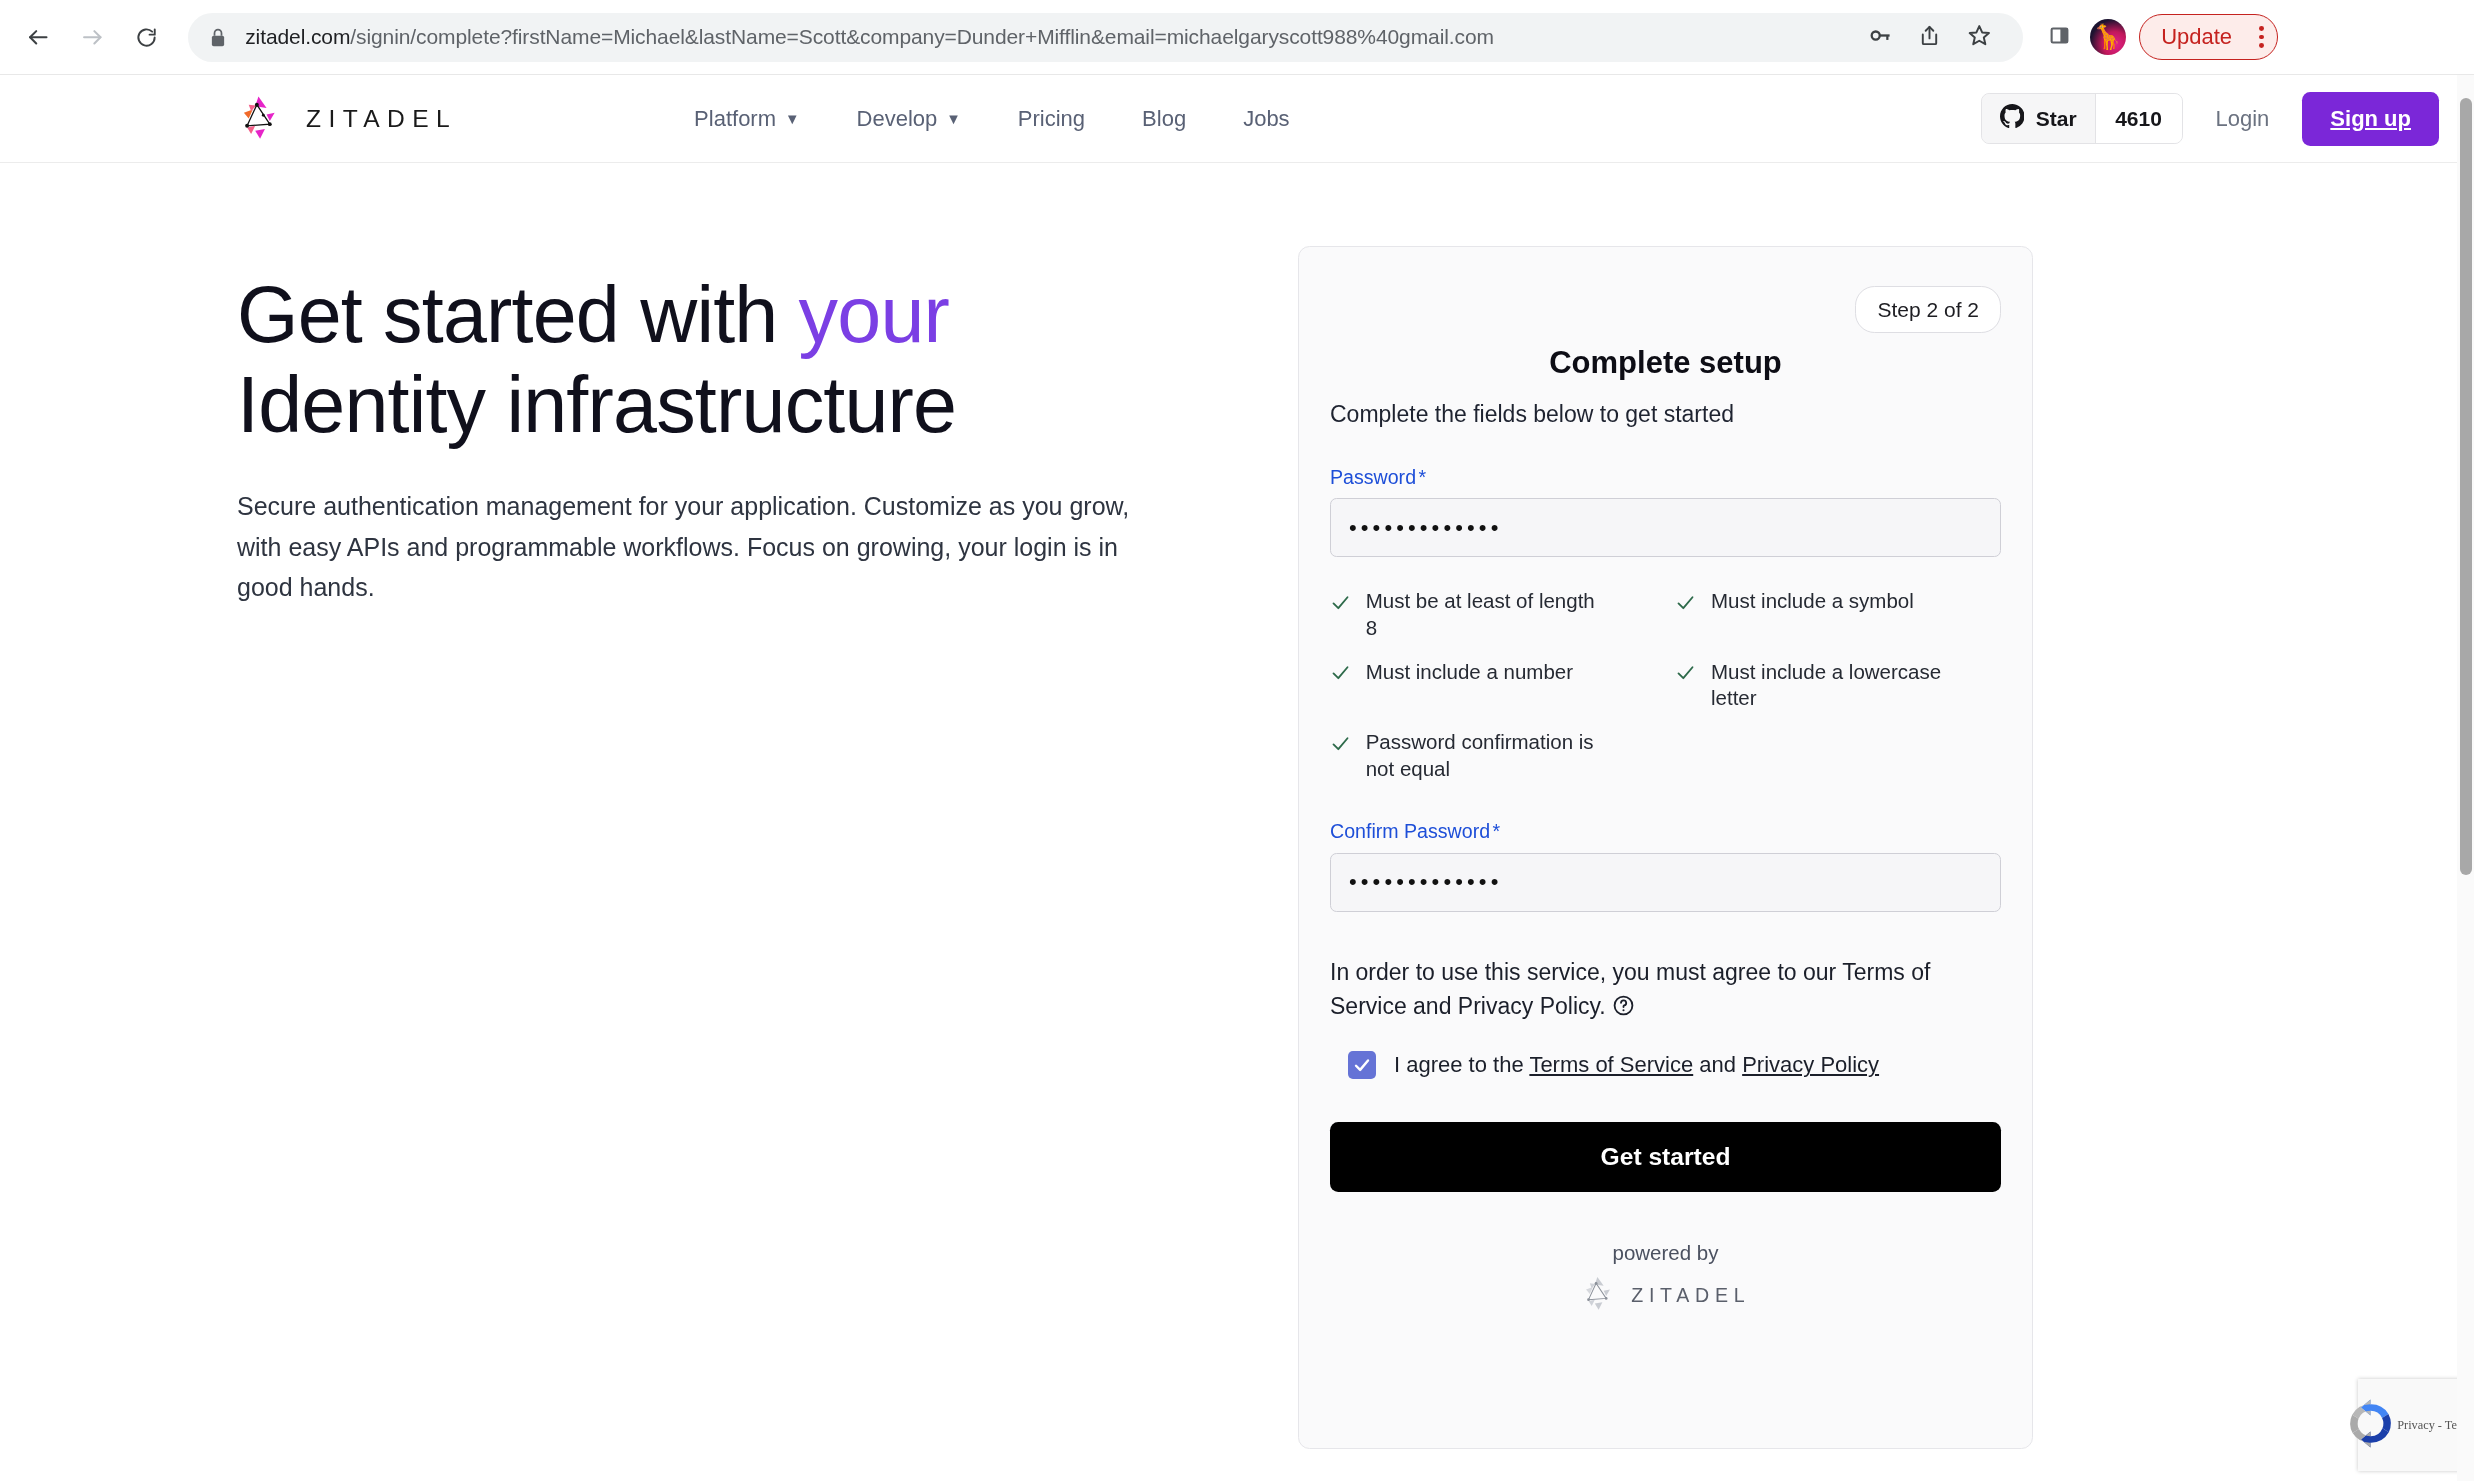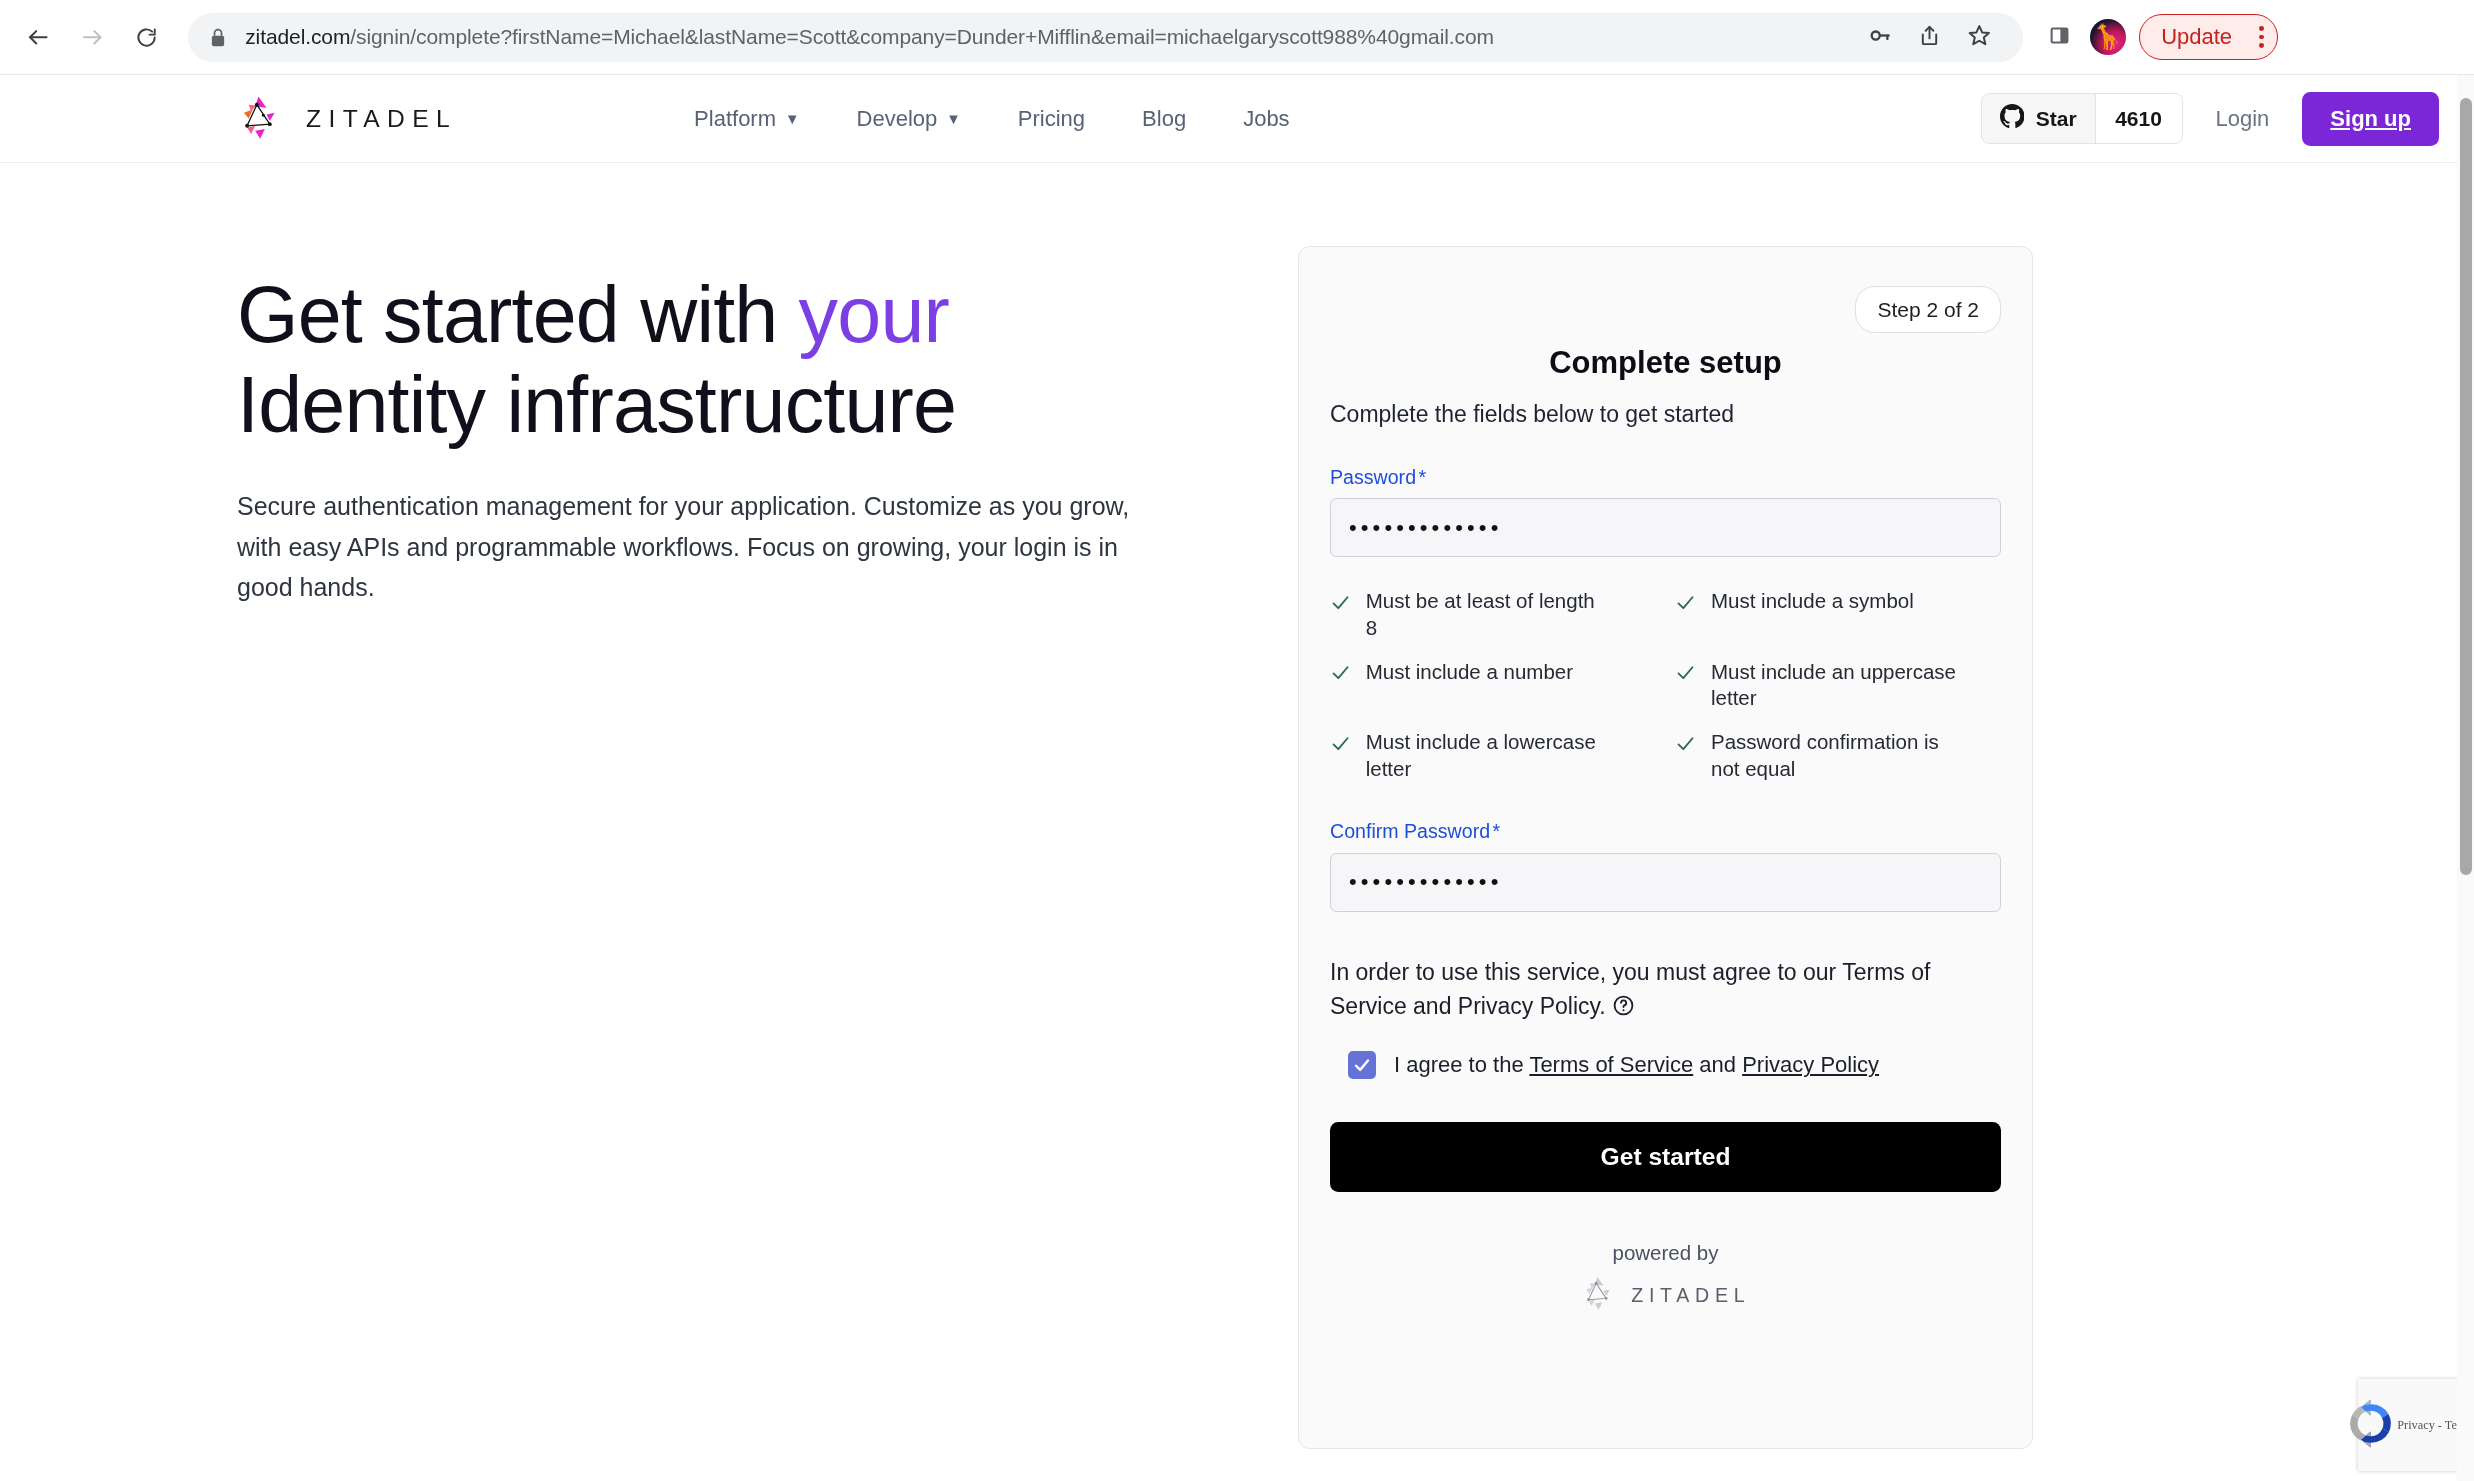--- a/index.html
+++ b/index.html
@@ -483,26 +483,20 @@
     <div class="rule">
       <span class="chk"><svg width="21" height="21" viewBox="0 0 24 24" fill="none" stroke="#2d6a4a" stroke-width="2.1" stroke-linecap="round" stroke-linejoin="round">
             <polyline points="4,13 9.5,18.5 20,6"></polyline>
           </svg></span>
       <span class="txt">Must include a number</span>
     </div>
     <div class="rule">
       <span class="chk"><svg width="21" height="21" viewBox="0 0 24 24" fill="none" stroke="#2d6a4a" stroke-width="2.1" stroke-linecap="round" stroke-linejoin="round">
             <polyline points="4,13 9.5,18.5 20,6"></polyline>
           </svg></span>
-      <span class="txt">Must include an uppercase letter</span>
-    </div>
-    <div class="rule">
-      <span class="chk"><svg width="21" height="21" viewBox="0 0 24 24" fill="none" stroke="#2d6a4a" stroke-width="2.1" stroke-linecap="round" stroke-linejoin="round">
-            <polyline points="4,13 9.5,18.5 20,6"></polyline>
-          </svg></span>
       <span class="txt">Must include a lowercase letter</span>
     </div>
     <div class="rule">
       <span class="chk"><svg width="21" height="21" viewBox="0 0 24 24" fill="none" stroke="#2d6a4a" stroke-width="2.1" stroke-linecap="round" stroke-linejoin="round">
             <polyline points="4,13 9.5,18.5 20,6"></polyline>
           </svg></span>
       <span class="txt">Password confirmation is not equal</span>
     </div>
   </div>
 

